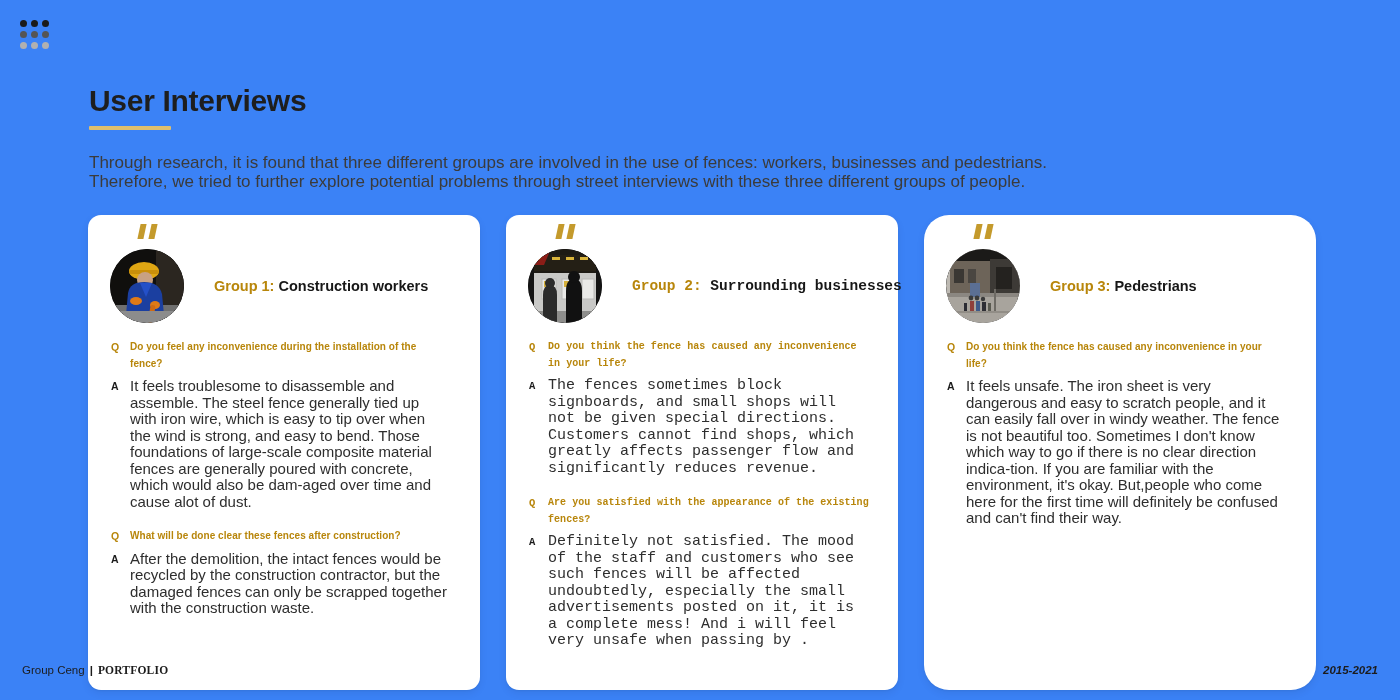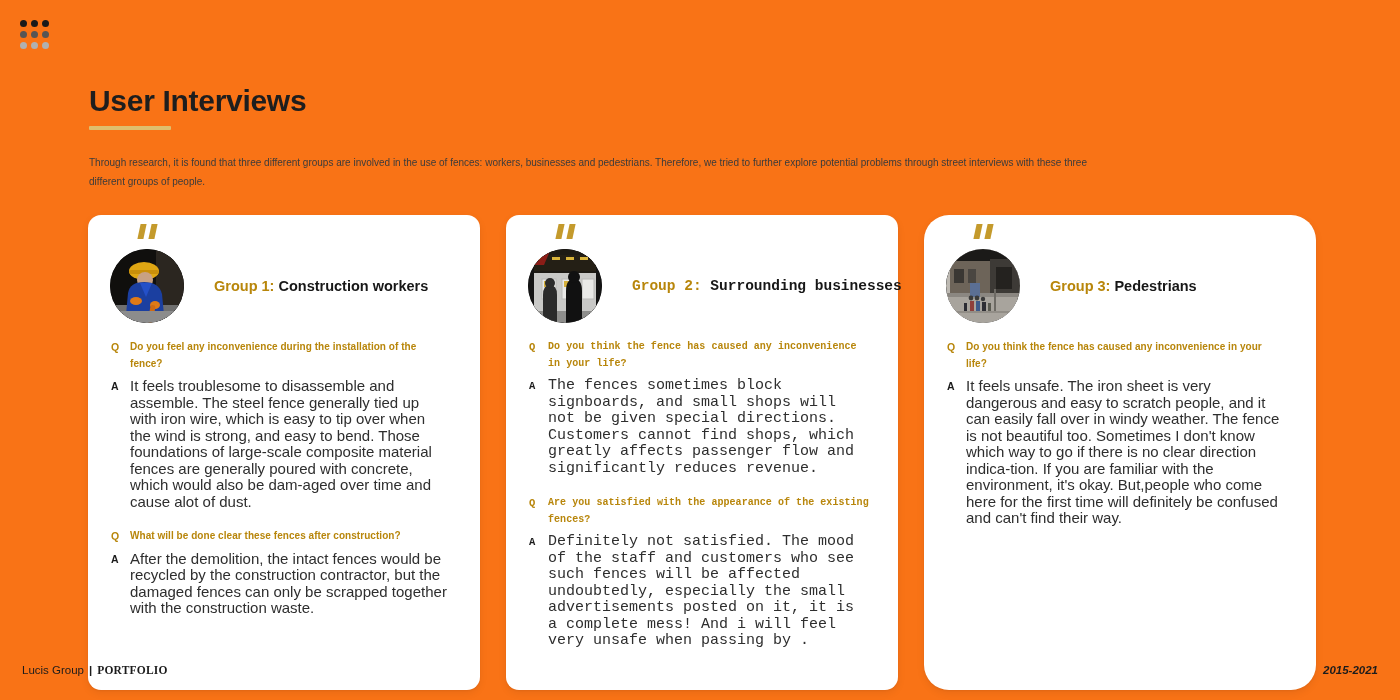--- a/index.html
+++ b/index.html
@@ -9,21 +9,21 @@
     height: 700px;
     background: #f2f2f2;
     font-family: "Liberation Sans", sans-serif;
     overflow: hidden;
   }
 
   .page {
     position: relative;
     width: 1400px;
     height: 700px;
-    background: #f97316;
+    background: #3b82f6;
   }
 
   
   .logo-grid {
     position: absolute;
     left: 20px;
     top: 20px;
     display: grid;
     grid-template-columns: repeat(3, 7px);
     grid-template-rows: repeat(3, 7px);
@@ -56,21 +56,21 @@
     width: 82px;
     height: 4px;
     background: #dfbf6e;
     border-radius: 1px;
   }
   .intro {
     position: absolute;
     left: 89px;
     top: 154px;
     width: 1024px;
-    font-size: 10px;
+    font-size: 17px;
     line-height: 18.5px;
     color: #3b3b3b;
   }
 
   
   .cards {
     position: absolute;
     left: 88px;
     top: 215px;
     width: 1228px;
@@ -396,19 +396,19 @@
         <div class="qa-row">
           <div class="marker a">A</div>
           <div class="atext">It feels unsafe. The iron sheet is very dangerous and easy to scratch people, and it can easily fall over in windy weather. The fence is not beautiful too. Sometimes I don't know which way to go if there is no clear direction indica-tion. If you are familiar with the environment, it's okay. But,people who come here for the first time will definitely be confused and can't find their way.</div>
         </div>
       </div>
     </div>
 
   </div>
 
   <div class="footer-left">
-    <span class="footer-name">Lucis Group</span>
+    <span class="footer-name">Group Ceng</span>
     <span class="footer-sep">|</span>
     <span class="footer-brand">PORTFOLIO</span>
   </div>
   <div class="footer-right">2015-2021</div>
 
 </div>
 
 </body></html>

